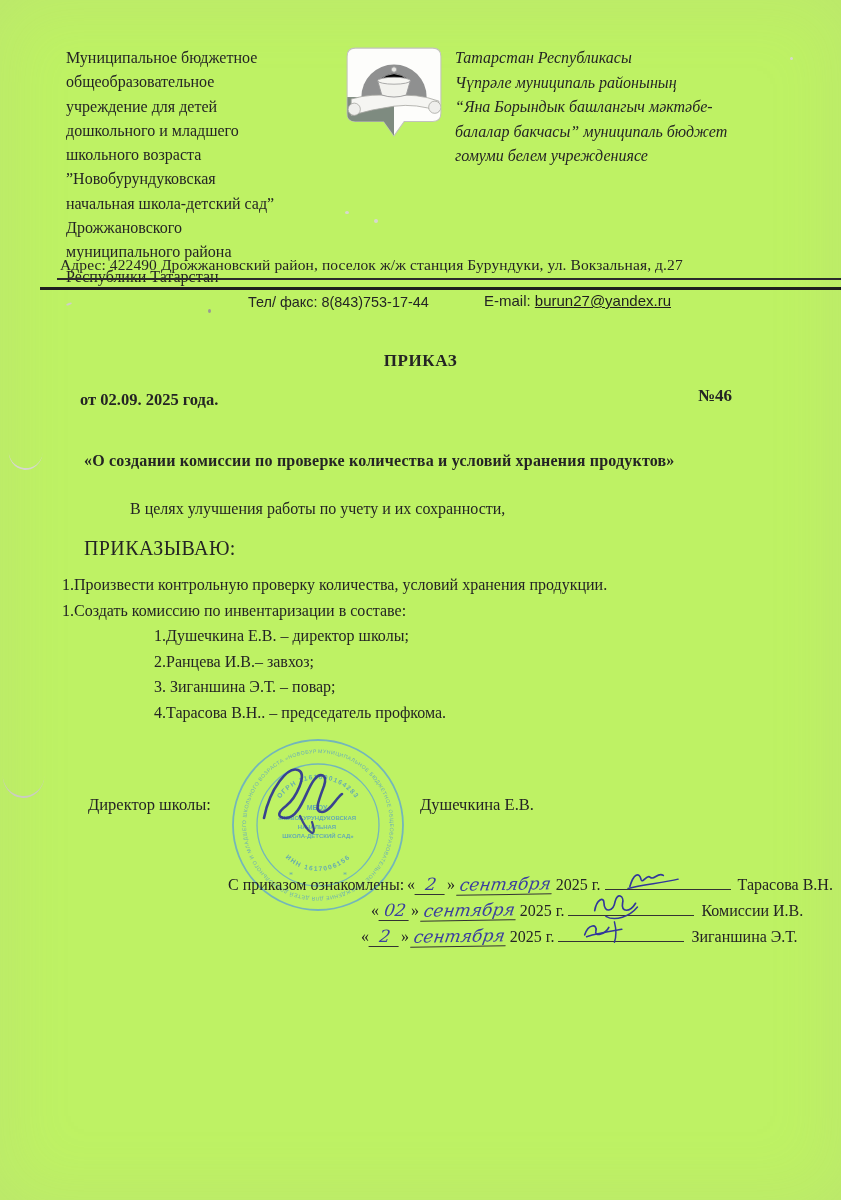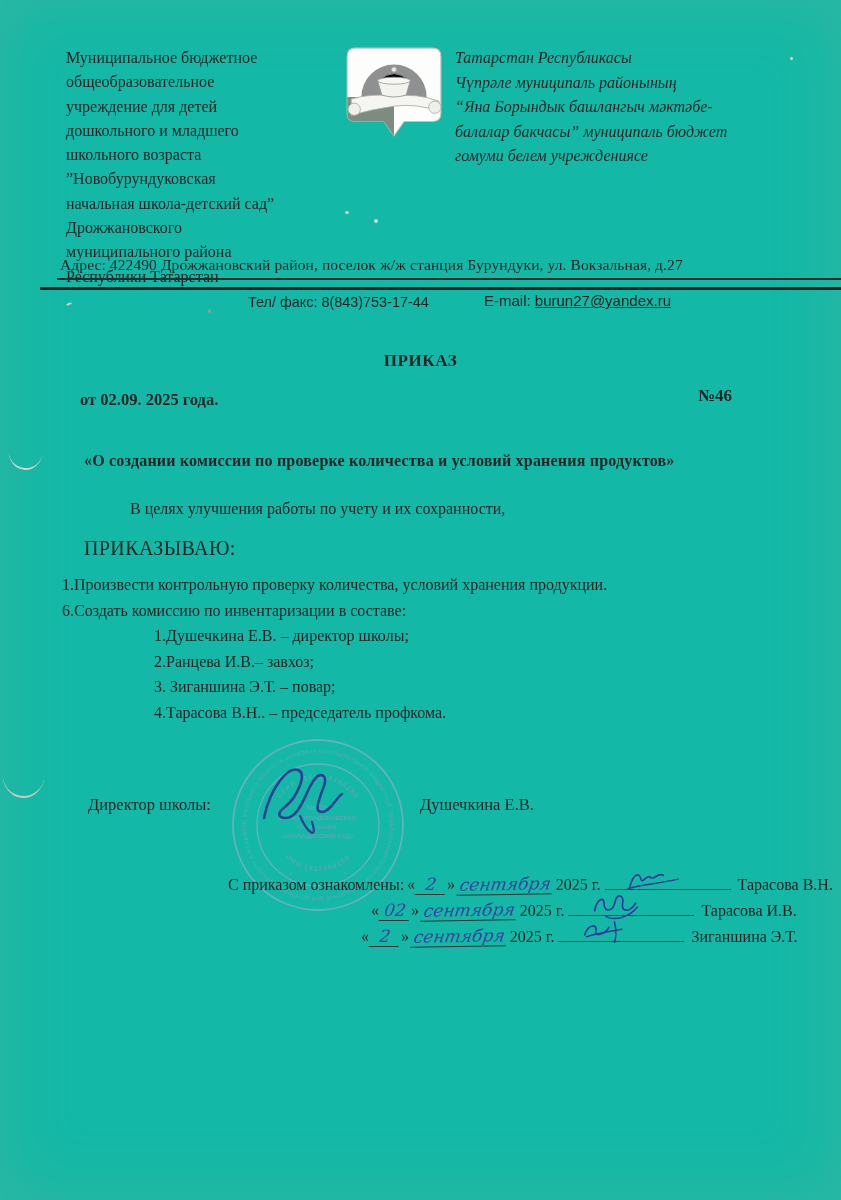--- a/index.html
+++ b/index.html
@@ -1,18 +1,18 @@
 <!DOCTYPE html>
 <html><head>
 <meta charset="utf-8">
 <style>
   html,body { margin:0; padding:0; background:#e8e8e4; }
   .page {
     position:relative; width:841px; height:1200px; margin:0 auto;
-    background:#14b8a6;
+    background:#bef264;
     box-shadow: inset 0 0 70px rgba(175,175,150,0.18);
     font-family:"Liberation Serif", serif; color:#242424; overflow:hidden;
   }
   
   .header-left  { position:absolute; left:66px;  top:46px;  width:300px; font-size:16px; line-height:24.3px; white-space:pre-line; }
   .header-right { position:absolute; left:455px; top:46px;  width:352px; font-size:16px; line-height:24.6px; white-space:pre-line;font-style:italic; }
   .logo { position:absolute; left:341px; top:44px; width:106px; height:102px; }
   
   .address    { position:absolute; left:60px; top:256px; width:760px; text-align:left; font-size:15.5px; letter-spacing:.1px; }
   .rule-thin  { position:absolute; left:57px; right:0; top:278px; height:1.5px; background:#2b2b2b; }
@@ -110,21 +110,21 @@
 
   <div class="order-title">ПРИКАЗ</div>
   <div class="order-date">от  02.09. 2025 года.</div>
   <div class="order-number">№46</div>
   <div class="subject">«О создании комиссии по проверке количества и условий хранения продуктов»</div>
   <div class="purpose">В целях улучшения работы по учету и их сохранности,</div>
   <div class="decree">ПРИКАЗЫВАЮ:</div>
 
   <div class="list">
     <div class="line">1.Произвести контрольную проверку количества, условий хранения продукции.</div>
-    <div class="line">6.Создать комиссию по инвентаризации в составе:</div>
+    <div class="line">1.Создать комиссию по инвентаризации в составе:</div>
     <div class="line indent">1.Душечкина Е.В. – директор школы;</div>
     <div class="line indent">2.Ранцева И.В.– завхоз;</div>
     <div class="line indent">3. Зиганшина Э.Т. – повар;</div>
     <div class="line indent">4.Тарасова В.Н.. – председатель профкома.</div>
   </div>
 
   <div class="director-label">Директор школы:</div>
   <div class="director-name">Душечкина Е.В.</div>
 
   <svg class="stamp" viewBox="0 0 178 178">
@@ -181,21 +181,21 @@
       <span class="hw day">02</span>
       <span class="q">»</span>
       <span class="hw month">сентября</span>
       <span class="year">2025 г.</span>
       <span class="sigline">
         <svg width="66" height="26" viewBox="0 0 60 28">
           <path d="M6,18 C8,6 16,2 16,10 C16,20 26,20 28,8 C30,-2 38,2 36,10 C34,20 44,20 50,10" fill="none" stroke="#31379b" stroke-width="1.8" stroke-linecap="round"></path>
           <path d="M18,24 C28,30 44,24 52,14" fill="none" stroke="#31379b" stroke-width="1.6" stroke-linecap="round"></path>
         </svg>
       </span>
-      <span class="name">Тарасова И.В.</span>
+      <span class="name">Комиссии И.В.</span>
     </div>
     <div class="ack-row r3">
       <span class="q">«</span>
       <span class="hw day">2 </span>
       <span class="q">»</span>
       <span class="hw month">сентября</span>
       <span class="year">2025 г.</span>
       <span class="sigline">
         <svg width="66" height="26" viewBox="0 0 60 28">
           <path d="M6,16 C10,4 20,4 18,12 C16,18 28,16 32,8" fill="none" stroke="#31379b" stroke-width="1.8" stroke-linecap="round"></path>

